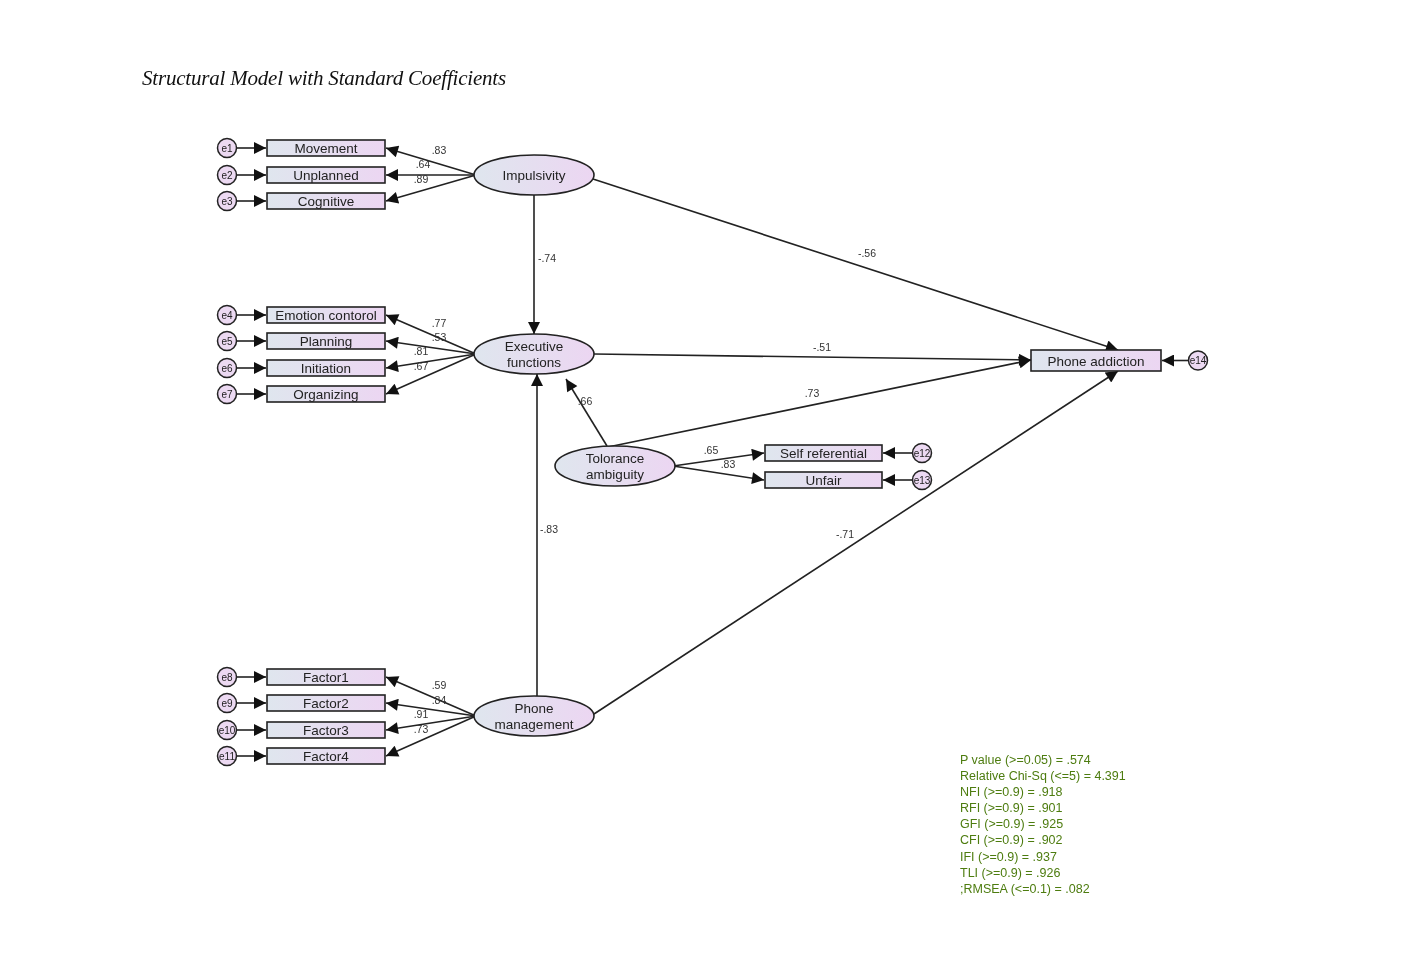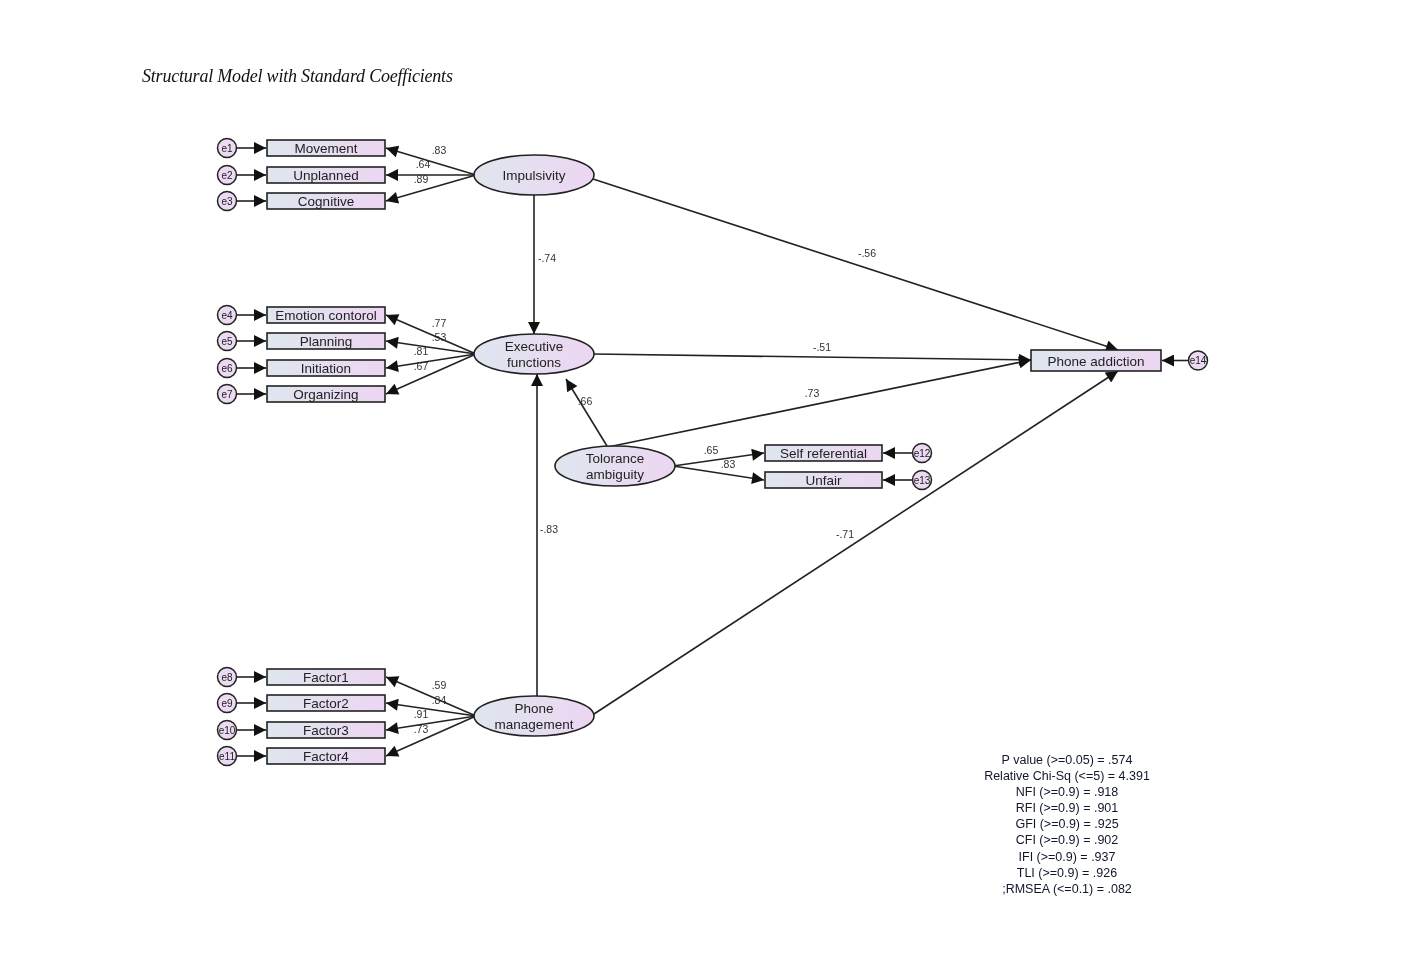--- a/index.html
+++ b/index.html
@@ -1,29 +1,29 @@
 <!DOCTYPE html>
 <html><head>
 <meta charset="utf-8">
 <style>
   html, body { margin:0; padding:0; background:#ffffff; }
   body { width:1426px; height:977px; position:relative; overflow:hidden; }
   #title {
     position:absolute; left:142px; top:66px;
     font-family:"DejaVu Serif","Liberation Serif",serif; font-style:italic;
-    font-size:18px; color:#111; letter-spacing:-0.2px;
+    font-size:21px; color:#111; letter-spacing:-0.2px;
     font-family:"Liberation Serif", serif;
   }
   #diagram { position:absolute; left:0; top:0; }
   .node-text { font-family:"Liberation Sans", sans-serif; font-size:13.5px; fill:#222; }
   .coef { font-family:"Liberation Sans", sans-serif; font-size:10.5px; fill:#333; }
   .err-text { font-family:"Liberation Sans", sans-serif; font-size:10px; fill:#222; }
   #fit {
-    position:absolute; left:960px; top:752px; width:214px; text-align:center;
-    font-family:"Liberation Sans", sans-serif; font-size:12.5px; color:#0f172a; line-height:16.1px;
+    position:absolute; left:960px; top:752px; width:214px; text-align:left;
+    font-family:"Liberation Sans", sans-serif; font-size:12.5px; color:#4d7c0f; line-height:16.1px;
   }
   #fit div { white-space:nowrap; }
 </style>
 </head>
 <body>
 
 <div id="title">Structural Model with Standard Coefficients</div>
 
 <svg id="diagram" width="1426" height="977" xmlns="http://www.w3.org/2000/svg">
   <defs>

